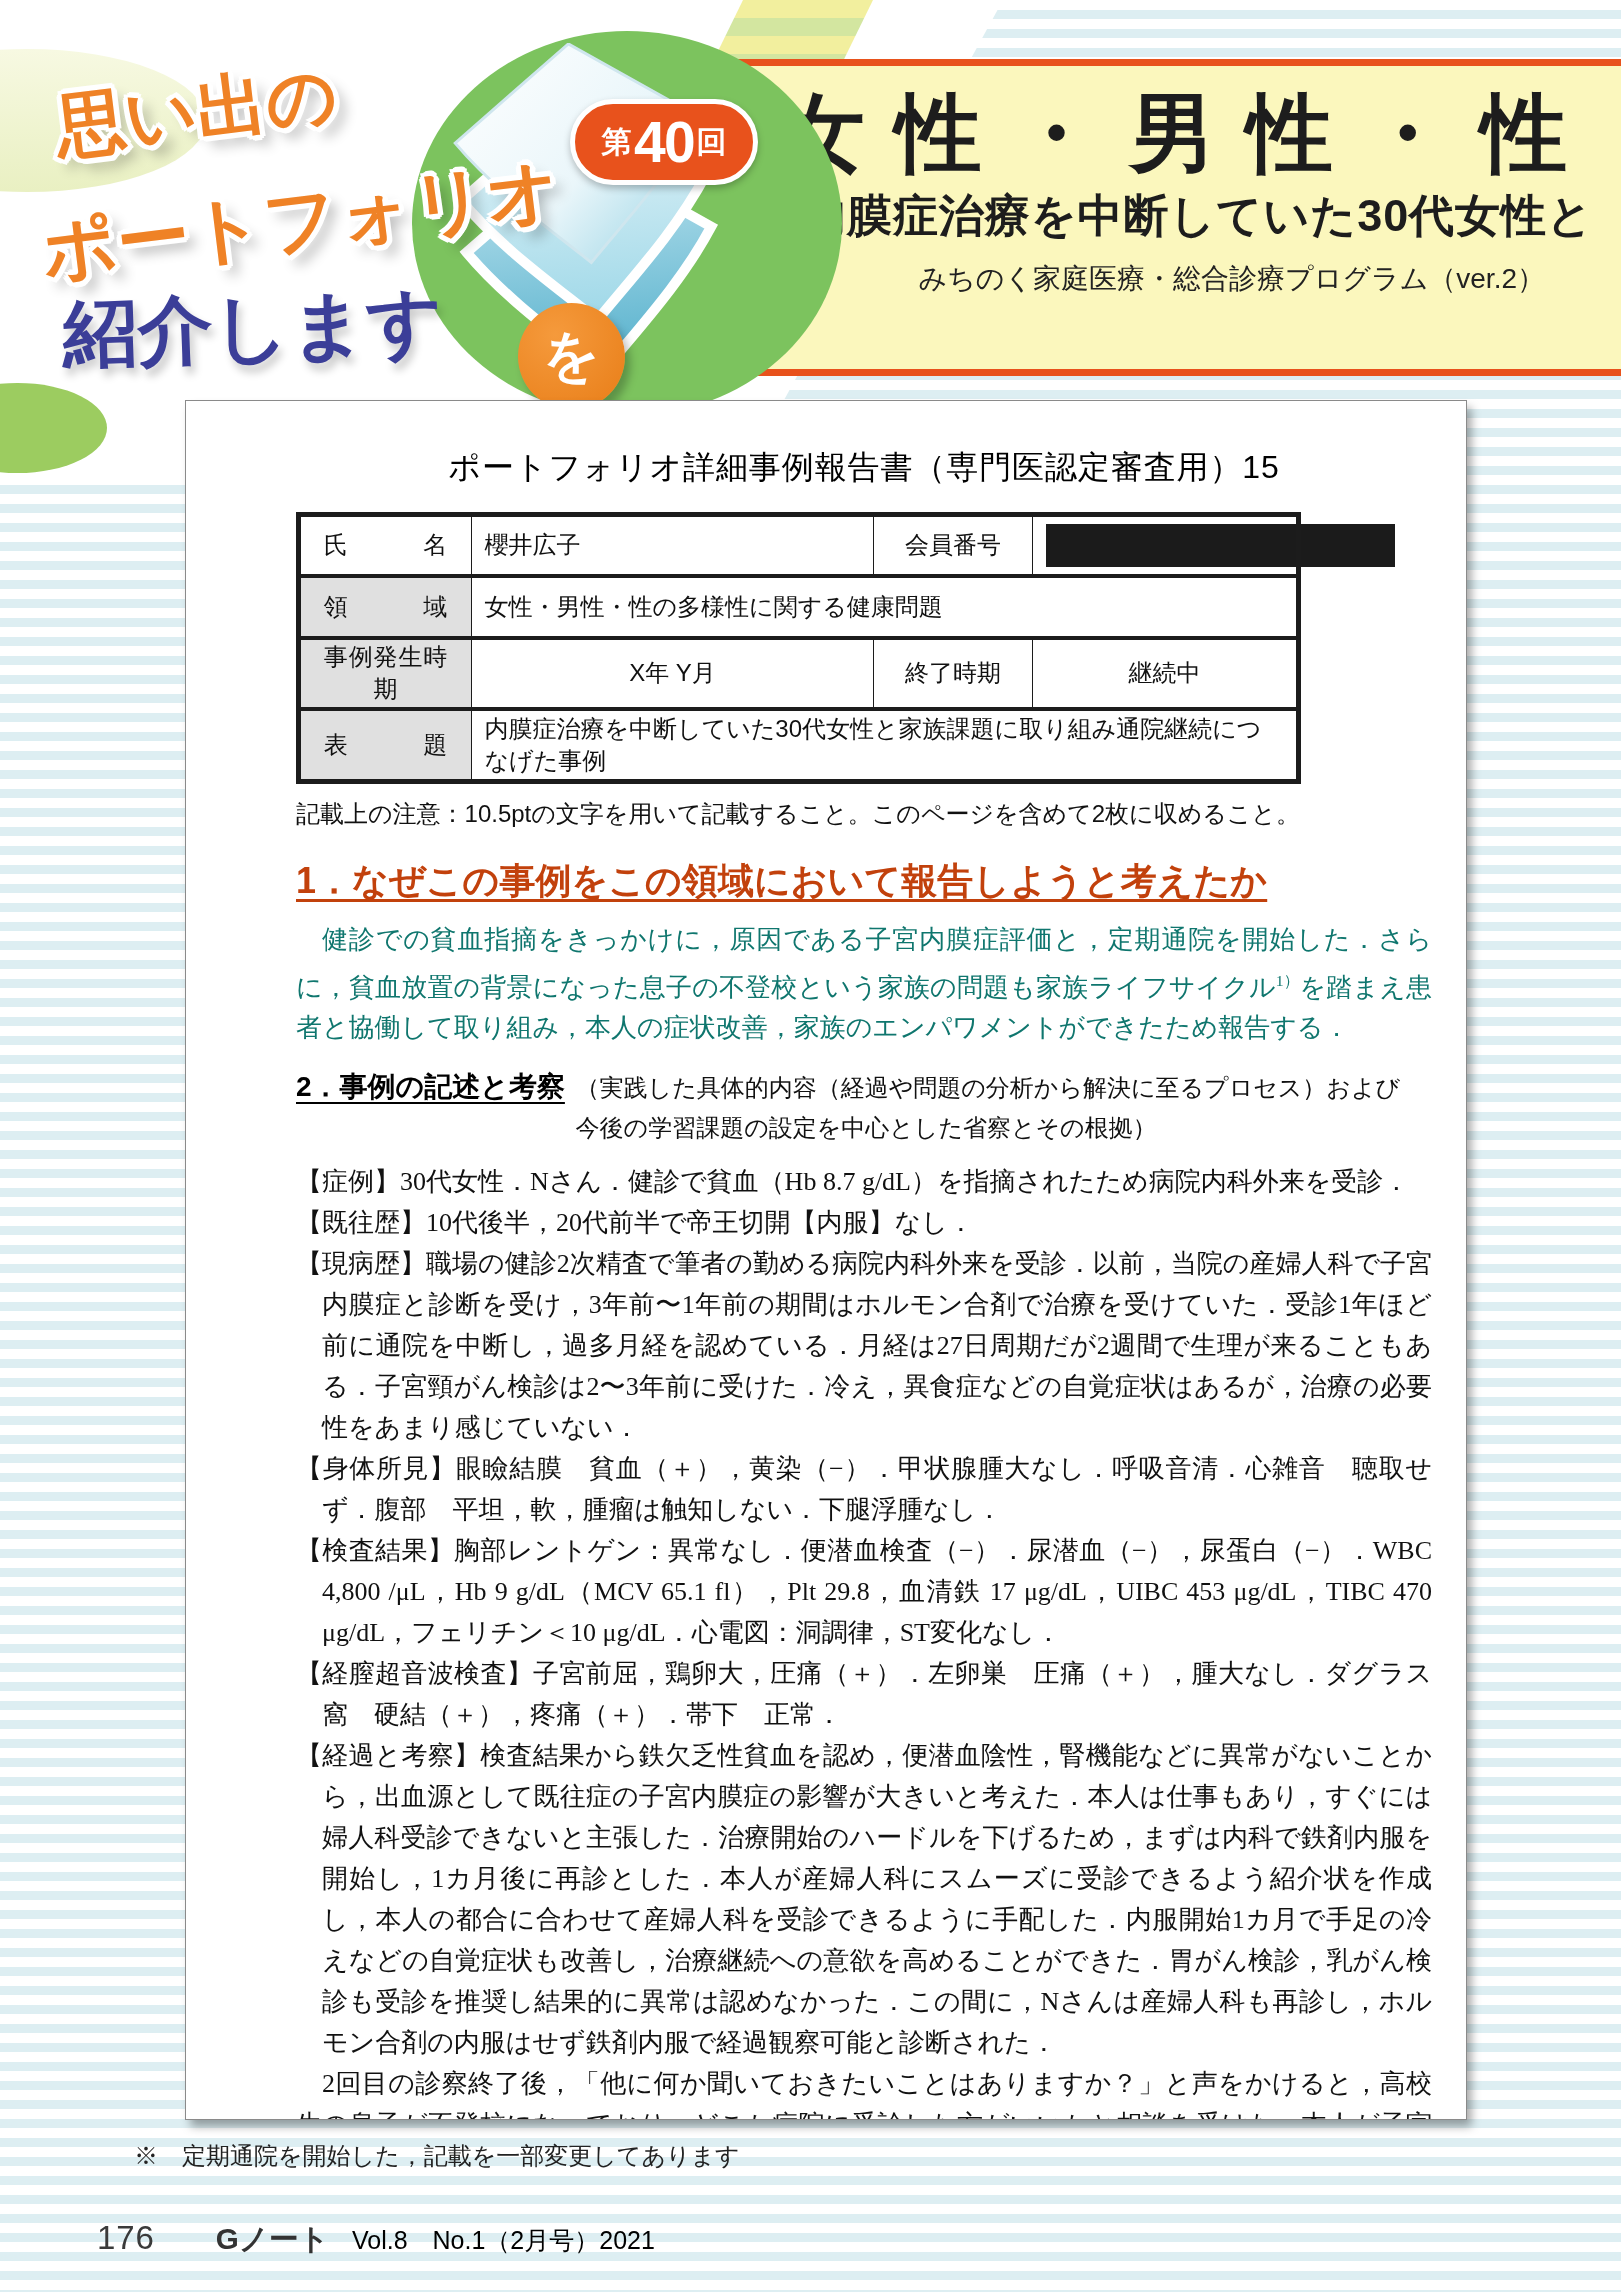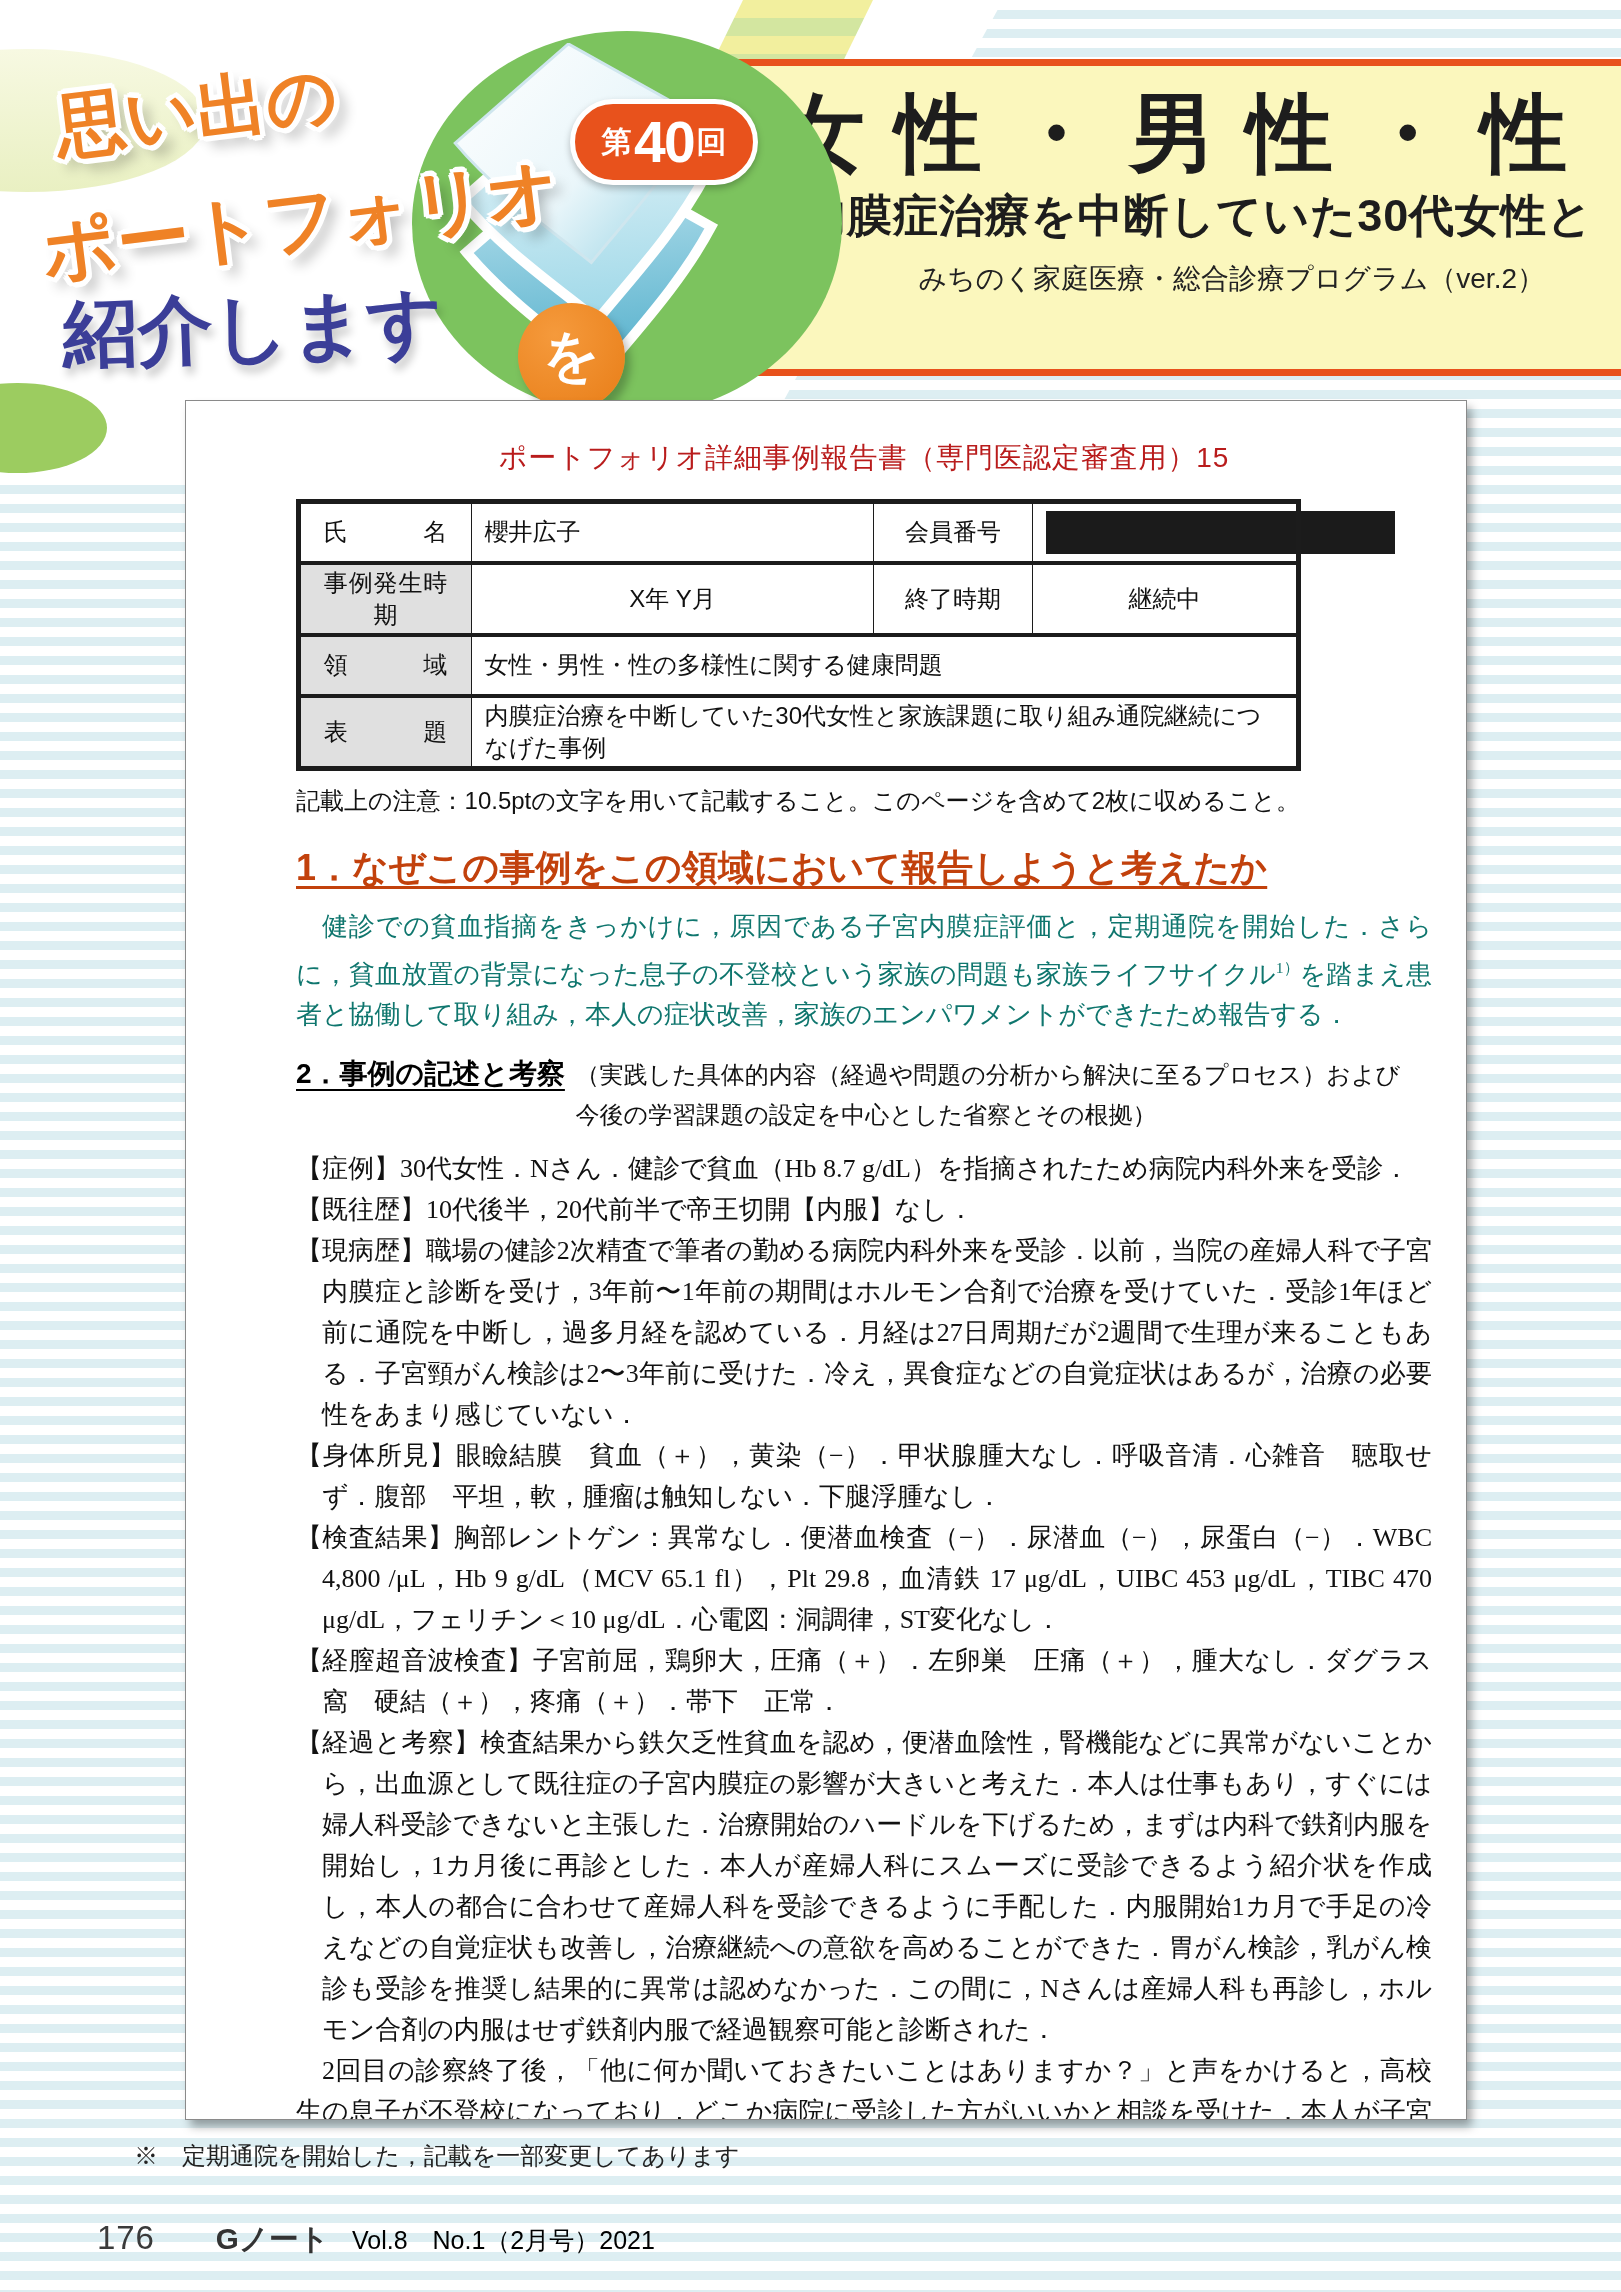--- a/index.html
+++ b/index.html
@@ -42,21 +42,21 @@
     background:radial-gradient(circle at 35% 30%,#f59a3c,#e87d17);display:flex;align-items:center;justify-content:center;
     box-shadow:5.4px 7.2px 9px rgba(0,0,0,.25);}
   .logo-wo span{color:#fff;font-size:56px;font-weight:900;}
   .logo-l3{position:absolute;left:63px;top:285px;font-size:75px;font-weight:900;color:#3b3e98;white-space:nowrap;
     transform:rotate(-2deg);transform-origin:left center;text-shadow:3.6px 7.2px 9px rgba(0,0,0,.22);}
 
   
   .doc{position:absolute;left:185px;top:400px;width:1282px;height:1720px;box-sizing:border-box;background:#fff;
     border:1.8px solid #8a8a8a;box-shadow:5.4px 7.2px 9px rgba(0,0,0,.35);overflow:hidden;
     padding:18px 34px 0 110px;}
-  .doc-title{margin-top:20px;text-align:center;font-size:28px;font-weight:500;color:#b91c1c;letter-spacing:0.9px;}
+  .doc-title{margin-top:27px;text-align:center;font-size:32px;font-weight:500;color:#000000;letter-spacing:0.9px;}
 
   table.report{border-collapse:collapse;width:1005px;margin-top:21.5px;table-layout:fixed;font-size:24px;color:#111;}
   table.report{border:5.4px solid #1c1c1c;}
   table.report td{border-left:1.8px solid #1c1c1c;border-right:1.8px solid #1c1c1c;border-top:4.5px solid #1c1c1c;border-bottom:4.5px solid #1c1c1c;
     height:54px;padding:1.8px 12.5px;vertical-align:middle;}
   td.lbl{width:145px;text-align:center;letter-spacing:0.9px;}
   td.lbl.gray{background:#e0e0e0;}
   td.val-name{width:376px;text-align:left;padding-left:23px;}
   td.lbl2{width:133px;text-align:center;}
   td.center{text-align:center;}
@@ -144,28 +144,28 @@
       <tbody>
           <tr>
         <td class="lbl">氏　　　名</td>
         <td class="val-name">櫻井広子</td>
         <td class="lbl2">会員番号</td>
         <td class="center">
               <div class="redact"></div>
             </td>
       </tr>
       <tr>
+        <td class="lbl gray">領　　　域</td>
+        <td colspan="3">女性・男性・性の多様性に関する健康問題</td>
+      </tr>
+      <tr>
         <td class="lbl gray">事例発生時期</td>
         <td class="center">X年 Y月</td>
         <td class="lbl2 gray">終了時期</td>
         <td class="center">継続中</td>
-      </tr>
-      <tr>
-        <td class="lbl gray">領　　　域</td>
-        <td colspan="3">女性・男性・性の多様性に関する健康問題</td>
       </tr>
       <tr>
         <td class="lbl gray">表　　　題</td>
         <td colspan="3">内膜症治療を中断していた30代女性と家族課題に取り組み通院継続につなげた事例</td>
       </tr>
     </tbody>
       </table>
 
     <div class="doc-note">記載上の注意：10.5ptの文字を用いて記載すること。このページを含めて2枚に収めること。</div>
 

